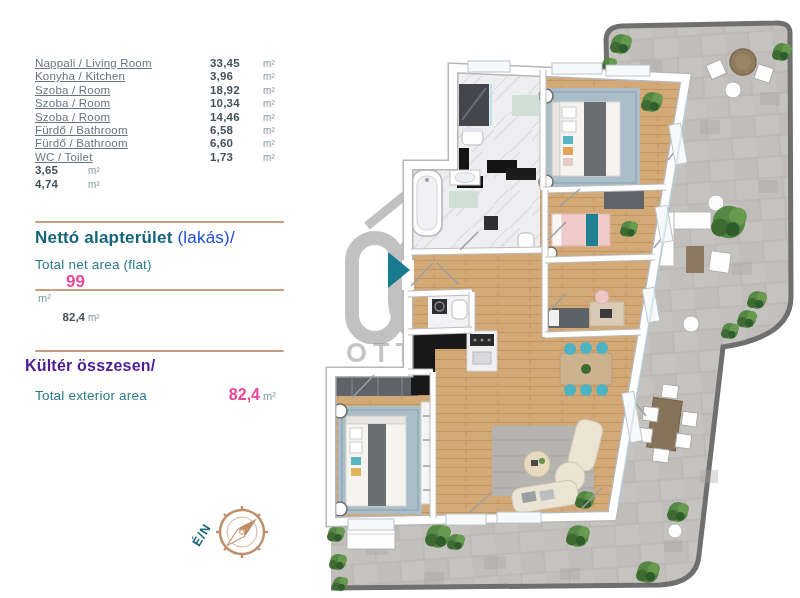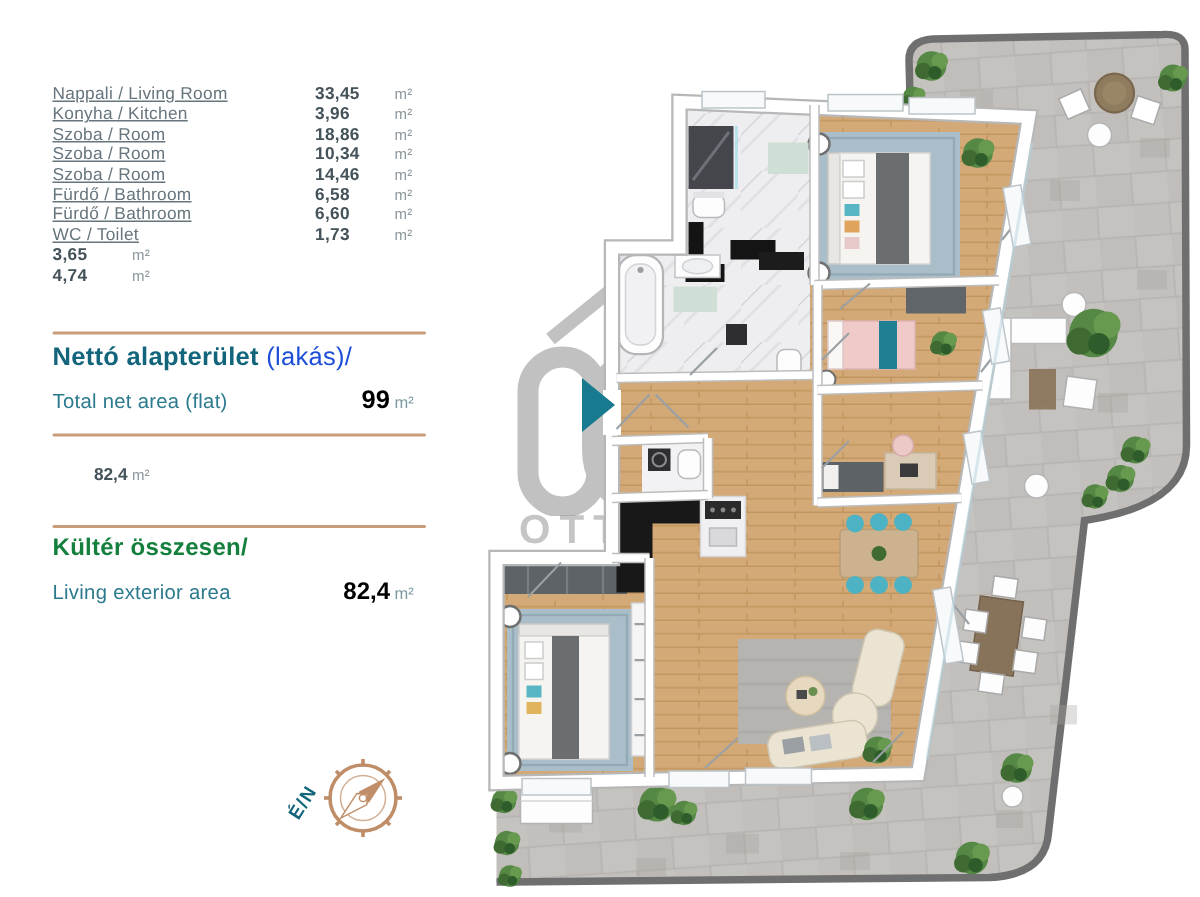--- a/index.html
+++ b/index.html
@@ -9,29 +9,29 @@
   .panel-abs{position:absolute;}
   .room-table{left:35px;top:57px;width:250px;}
   .room-row{display:flex;align-items:baseline;line-height:13.4px;font-size:11.5px;letter-spacing:.2px;}
   .room-label{flex:1;color:#66757d;text-decoration:underline;}
   .room-value{width:50px;text-align:left;font-weight:bold;color:#44525a;}
   .room-unit{width:22px;text-align:left;padding-left:3px;color:#8b979d;font-size:10px;}
   .divider{position:absolute;left:35px;width:249px;height:2px;background:#c89d7b;border-radius:1px;}
   .net-title{left:35px;top:228px;font-size:17px;color:#13657c;font-weight:bold;letter-spacing:.2px;}
   .net-title .suffix{font-weight:normal;color:#1d4ed8;}
   .metric-row{left:35px;width:250px;display:flex;align-items:baseline;}
-  .net-row{top:257px;}
+  .net-row{top:257px;flex-direction:column;}
   .metric-label{flex:1;font-size:13.5px;color:#2c7a8e;letter-spacing:.2px;}
-  .metric-value{width:50px;text-align:right;font-weight:bold;font-size:17px;color:#000000;}
+  .metric-value{width:50px;text-align:right;font-weight:bold;font-size:17px;color:#ec4899;}
   .metric-unit{width:22px;text-align:left;padding-left:3px;color:#7d9aa4;font-size:11px;}
   .balcony-row{top:311px;}
   .balcony-row .metric-label{font-size:11.5px;color:#66757d;}
   .balcony-row .metric-value{font-size:11.5px;color:#44525a;}
   .balcony-row .metric-unit{font-size:10px;color:#8b979d;}
-  .ext-title{left:35px;top:357px;font-size:16px;color:#15803d;font-weight:bold;letter-spacing:.2px;}
+  .ext-title{left:25px;top:357px;font-size:16px;color:#4c1d95;font-weight:bold;letter-spacing:.2px;}
   .ext-row{top:386px;}
   .ext-row .metric-value{font-size:16px;}
   
   .compass{left:204px;top:498px;width:76px;height:76px;}
   .compass-label{left:190px;top:528px;color:#13657c;font-size:12.5px;font-weight:bold;
                  transform:rotate(-58deg);letter-spacing:1px;}
   
   .wm{position:absolute;opacity:.55;}
   .wm-text{color:#979797;font-weight:600;font-size:27px;letter-spacing:6px;}
   .wm-line1{left:346px;top:338px;}
@@ -347,21 +347,21 @@
         <span class="room-value">33,45</span>
         <span class="room-unit">m²</span>
       </div>
     <div class="room-row">
         <span class="room-label">Konyha / Kitchen</span>
         <span class="room-value">3,96</span>
         <span class="room-unit">m²</span>
       </div>
     <div class="room-row">
         <span class="room-label">Szoba / Room</span>
-        <span class="room-value">18,86</span>
+        <span class="room-value">18,92</span>
         <span class="room-unit">m²</span>
       </div>
     <div class="room-row">
         <span class="room-label">Szoba / Room</span>
         <span class="room-value">10,34</span>
         <span class="room-unit">m²</span>
       </div>
     <div class="room-row">
         <span class="room-label">Szoba / Room</span>
         <span class="room-value">14,46</span>
@@ -405,21 +405,21 @@
 
   <div class="panel-abs metric-row balcony-row">
     <span class="metric-value">82,4</span>
     <span class="metric-unit">m²</span>
   </div>
 
   <div class="divider" style="top:350px;"></div>
 
   <div class="panel-abs ext-title">Kültér összesen/</div>
   <div class="panel-abs metric-row ext-row">
-    <span class="metric-label">Living exterior area</span>
+    <span class="metric-label">Total exterior area</span>
     <span class="metric-value">82,4</span>
     <span class="metric-unit">m²</span>
   </div>
 
   <svg class="panel-abs compass" viewBox="0 0 76 76">
     <circle cx="38" cy="34" r="22" fill="none" stroke="#bf8e68" stroke-width="2.4"></circle>
     <circle cx="38" cy="34" r="15" fill="none" stroke="#bf8e68" stroke-width="1" opacity=".7"></circle>
     <g stroke="#bf8e68" stroke-width="2.4">
       <line x1="38" y1="8" x2="38" y2="13"></line>
         <line x1="38" y1="55" x2="38" y2="60"></line>

